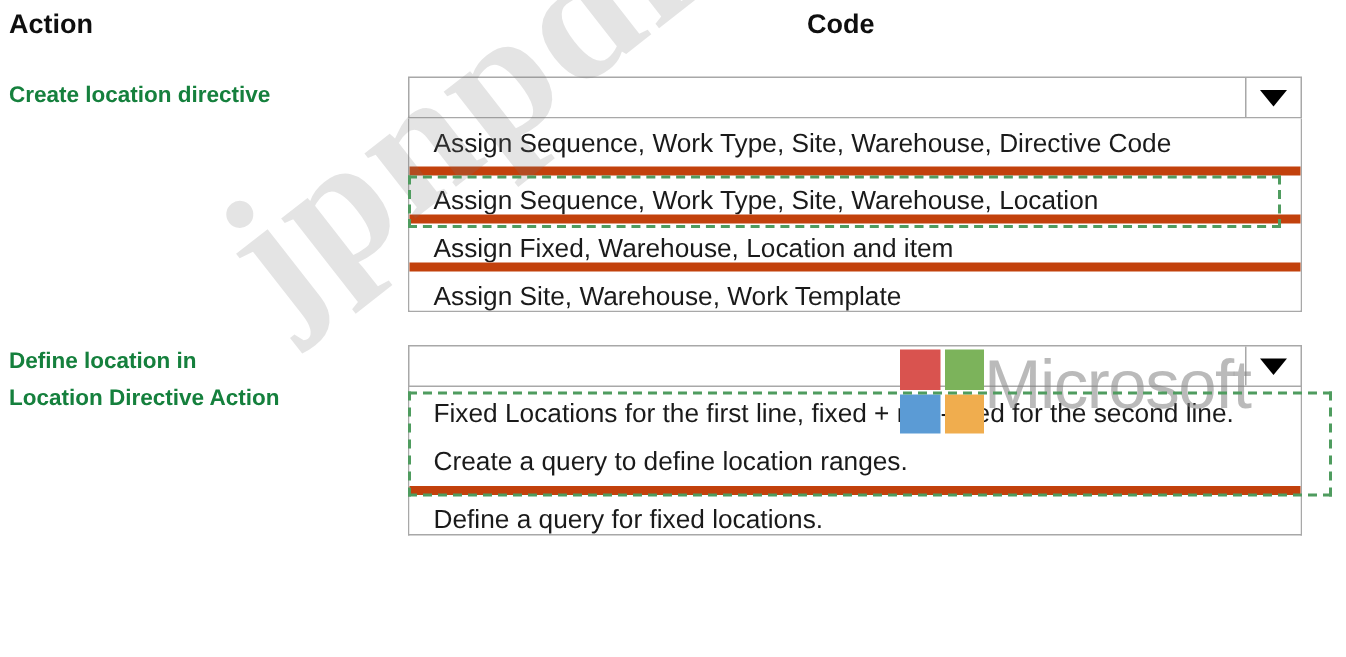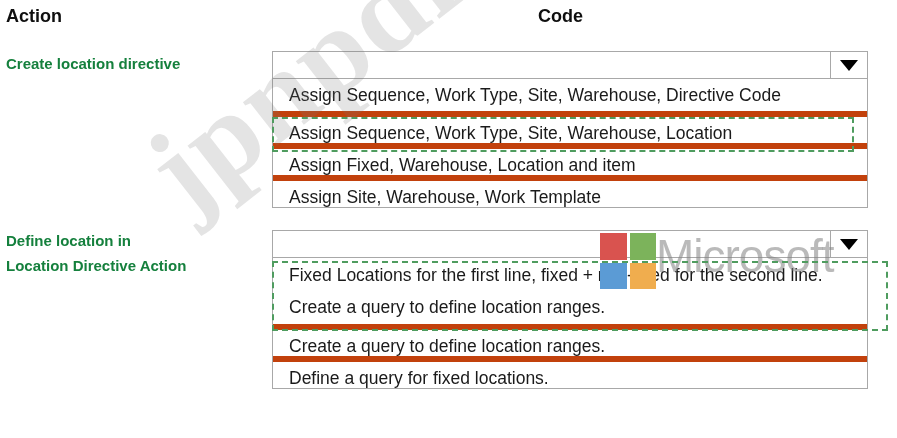--- a/index.html
+++ b/index.html
@@ -236,22 +236,19 @@
     <div class="dd-value"></div>
     <div class="dd-arrow-cell">
       <span class="caret"></span>
     </div>
   </div>
   <div class="dd-list">
     <div class="dd-option two-line">
       <span class="opt-text">Fixed Locations for the first line, fixed + non-fixed for the second line. Create a query to define location ranges.</span>
     </div>
     <div class="dd-option one-line">
-      <span class="opt-text">Create a query to define location ranges.</span>
-    </div>
-    <div class="dd-option one-line">
       <span class="opt-text">Define a query for fixed locations.</span>
     </div>
   </div>
 </div>
 
 <div class="answer-box" id="answer-1"></div>
 <div class="answer-box" id="answer-2"></div>
 
 </body></html>

